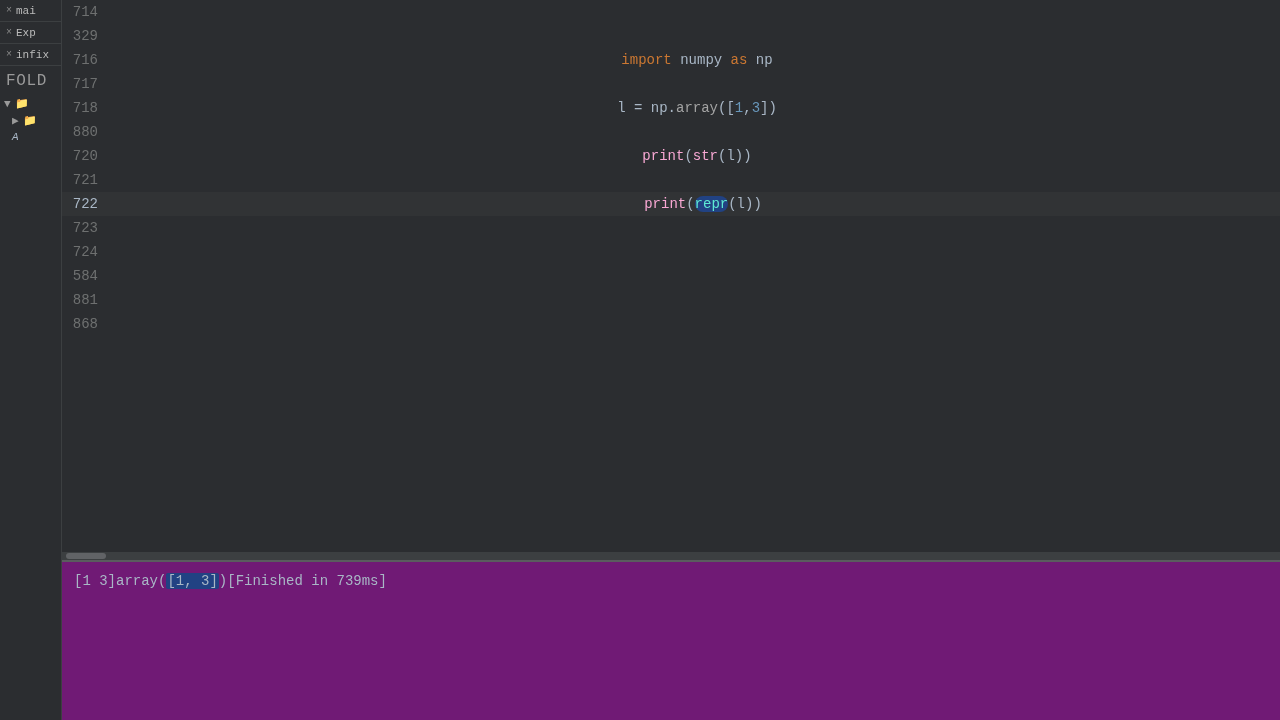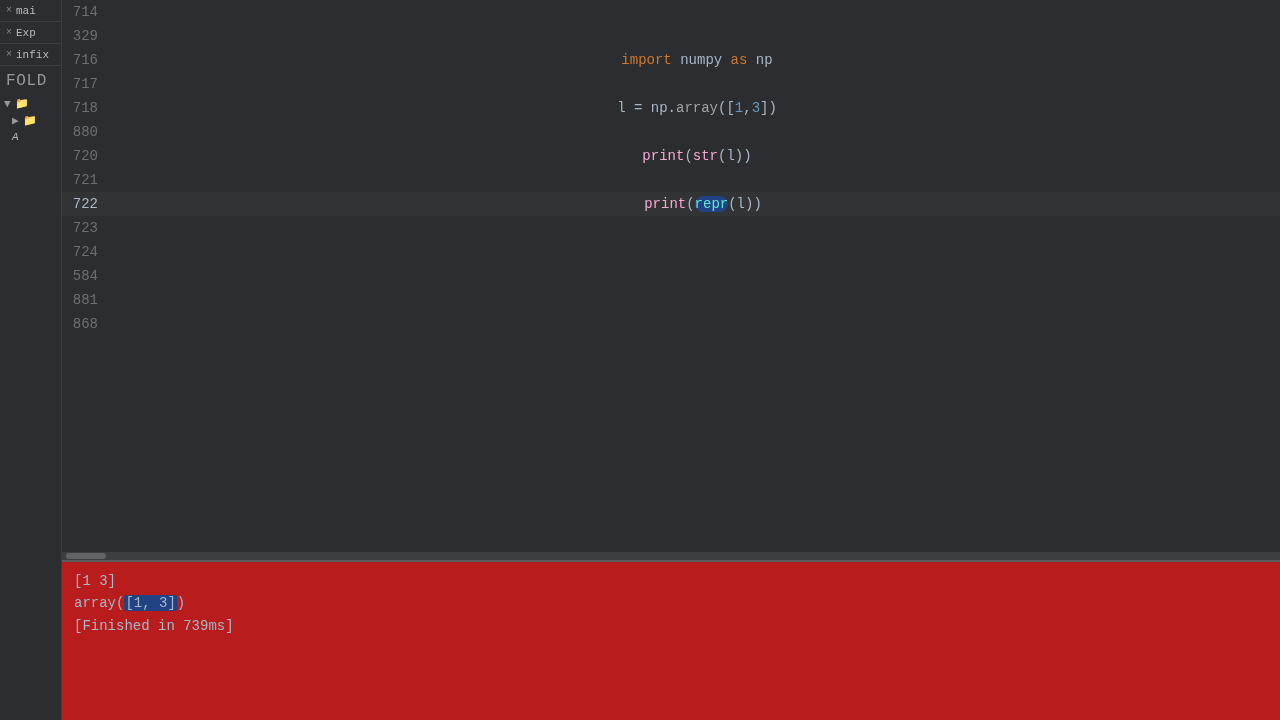--- a/index.html
+++ b/index.html
@@ -156,28 +156,28 @@
     .h-scrollbar-thumb {
       width: 40px;
       height: 6px;
       background: #616366;
       border-radius: 3px;
       margin-left: 4px;
     }
 
     
     #terminal {
-      background: #b91c1c;
+      background: #701a75;
       border-top: 2px solid #5a5c5e;
       padding: 8px 12px 8px 12px;
       font-size: 14px;
       color: #a9b7c6;
       min-height: 160px;
       display: flex;
-      flex-direction: column;
+      flex-direction: row;
       justify-content: flex-start;
     }
 
     .terminal-line {
       line-height: 1.6em;
       white-space: pre;
     }
 
     .terminal-highlight {
       background: #214283;

